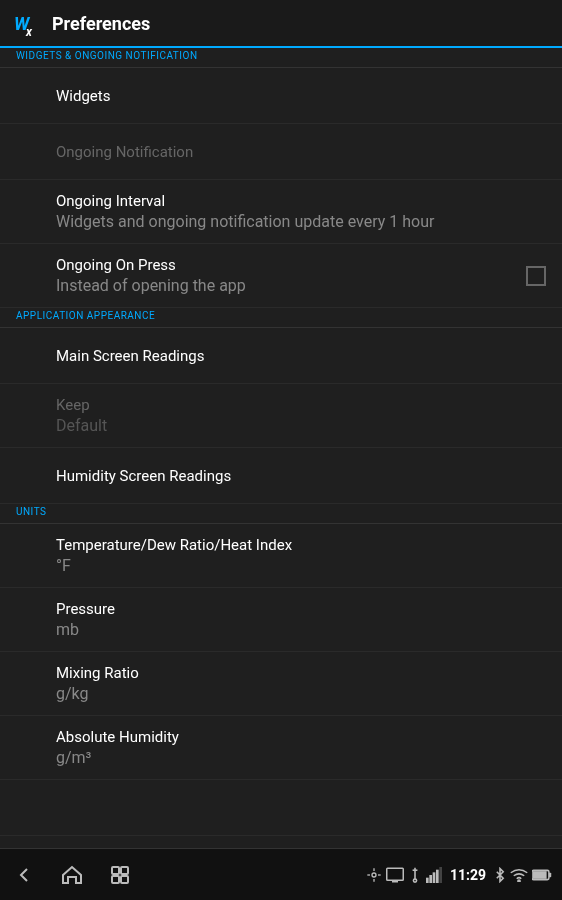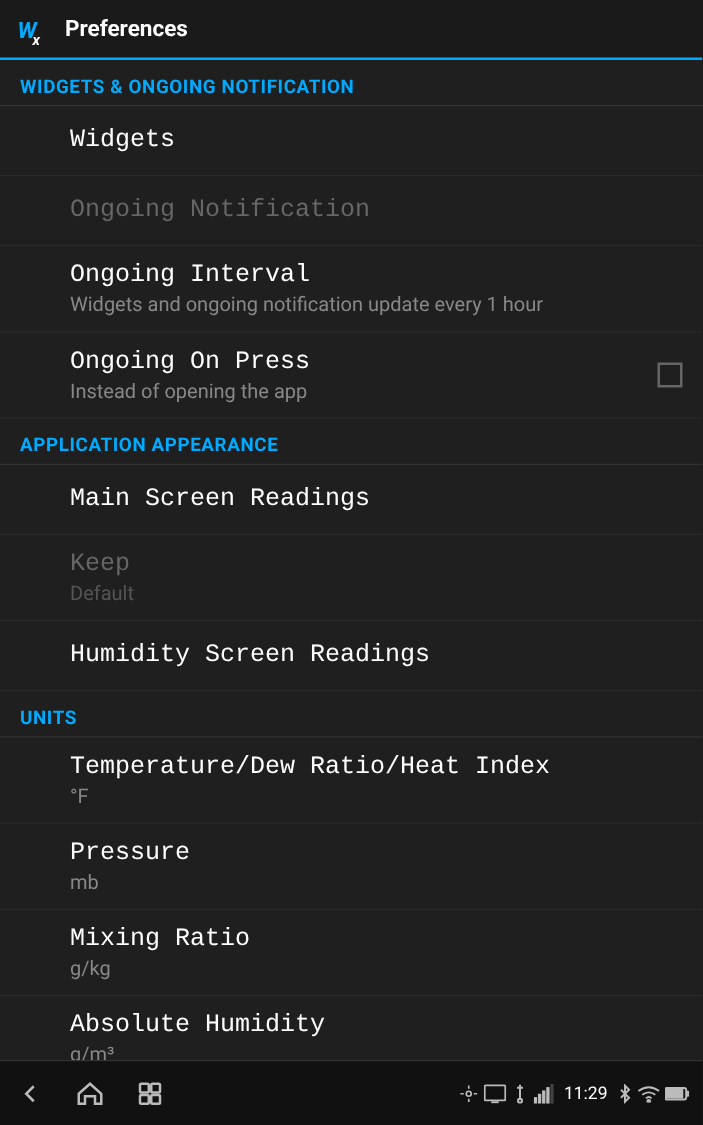--- a/index.html
+++ b/index.html
@@ -39,23 +39,23 @@
     .content {
       flex: 1;
       overflow-y: auto;
       overflow-x: hidden;
       background: #1f1f1f;
     }
     .content::-webkit-scrollbar { display: none; }
 
     
     .section-header {
-      padding: 12px 16px 6px 16px;
-      font-size: 15px;
-      font-weight: 700;
+      padding: 2px 16px 6px 16px;
+      font-size: 10px;
+      font-weight: 400;
       color: #00aaff;
       letter-spacing: 0.5px;
       text-transform: uppercase;
     }
 
     
     .divider {
       height: 1px;
       background: #333333;
       margin: 0 0 0 0;
@@ -67,24 +67,23 @@
       align-items: center;
       padding: 12px 16px 12px 56px;
       min-height: 56px;
       position: relative;
       border-bottom: 1px solid #2a2a2a;
     }
     .pref-item-content {
       flex: 1;
     }
     .pref-item-title {
-      font-size: 20px;
+      font-size: 15px;
       color: #ffffff;
       font-weight: 400;
-      font-family: Liberation Mono, monospace;
     }
     .pref-item-subtitle {
       font-size: 16px;
       color: #888888;
       margin-top: 2px;
     }
     .pref-item-disabled .pref-item-title {
       color: #666666;
     }
     .pref-item-disabled .pref-item-subtitle {
@@ -249,21 +248,21 @@
       <line x1="4" y1="4" x2="10" y2="4"></line>
       <circle cx="7" cy="17" r="2"></circle>
     </svg>
     <svg width="16" height="16" viewBox="0 0 24 24" fill="#bbbbbb">
       <rect x="0" y="16" width="4" height="8"></rect>
       <rect x="5" y="12" width="4" height="12"></rect>
       <rect x="10" y="8" width="4" height="16"></rect>
       <rect x="15" y="4" width="4" height="20"></rect>
       <rect x="20" y="0" width="4" height="24" opacity="0.3"></rect>
     </svg>
-    <span style="font-size:14px;color:#fff;font-weight:400;margin:0 4px;">11:29</span>
+    <span style="font-size:14px;color:#fff;font-weight:700;margin:0 4px;">11:29</span>
     <svg width="12" height="16" viewBox="0 0 12 20" fill="none" stroke="#bbbbbb" stroke-width="2">
       <polyline points="2,6 10,14 6,18 6,2 10,6 2,14"></polyline>
     </svg>
     <svg width="18" height="14" viewBox="0 0 24 18" fill="none" stroke="#bbbbbb" stroke-width="2">
       <path d="M1 6 Q12 -2 23 6"></path>
       <path d="M5 10 Q12 5 19 10"></path>
       <path d="M9 14 Q12 11 15 14"></path>
       <circle cx="12" cy="17" r="1.5" fill="#bbbbbb"></circle>
     </svg>
     <svg width="20" height="14" viewBox="0 0 26 18" fill="#bbbbbb">

